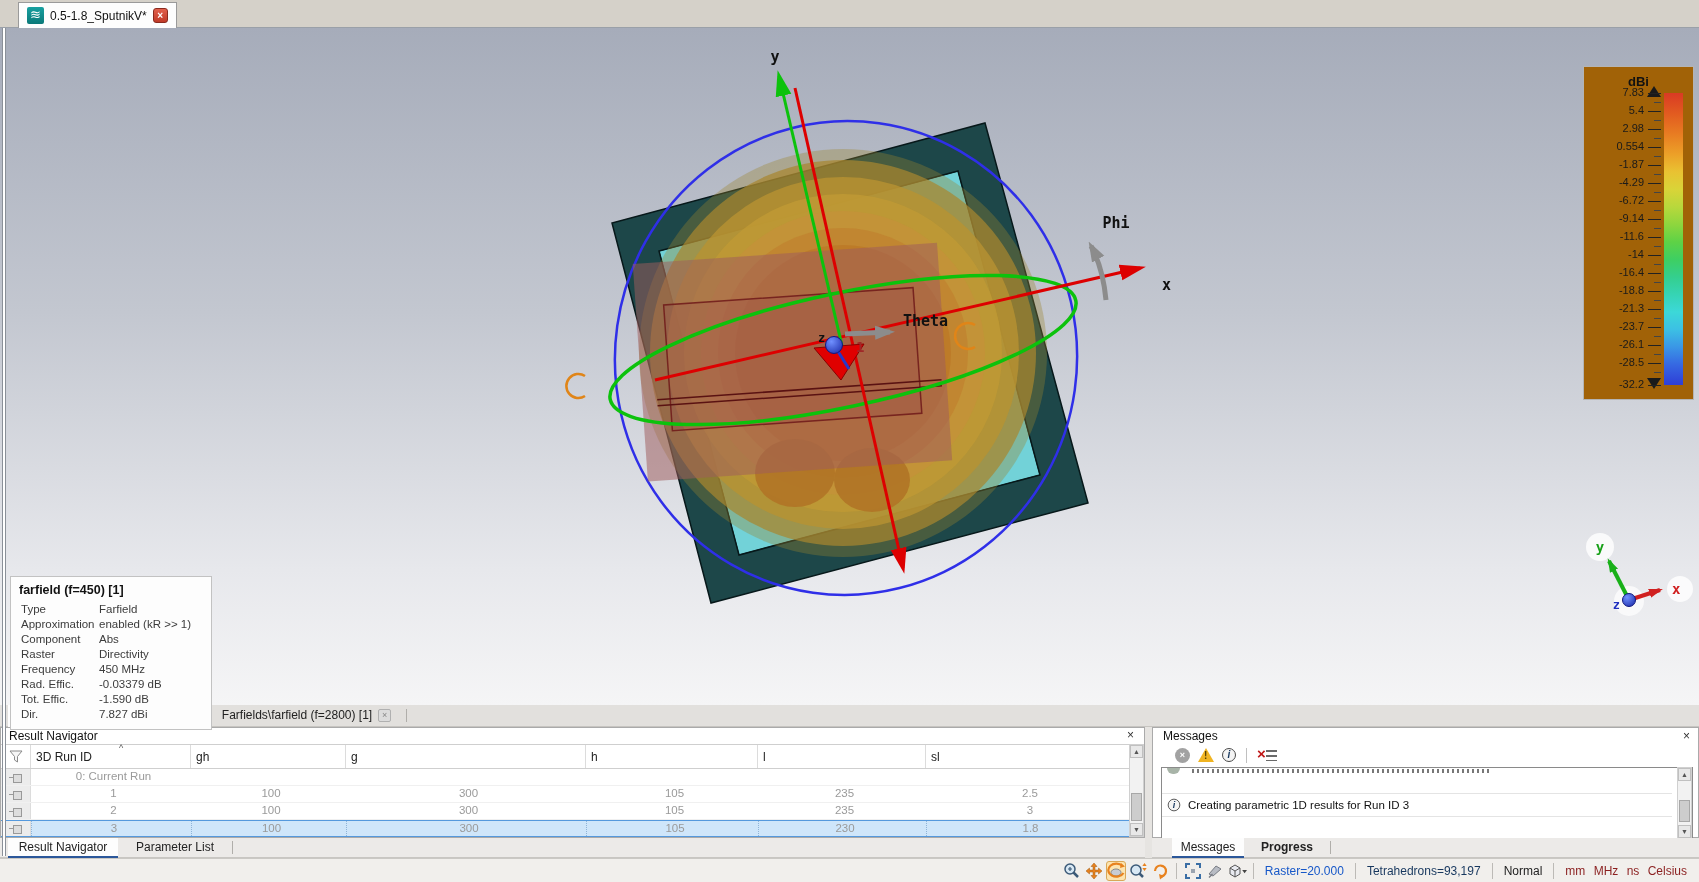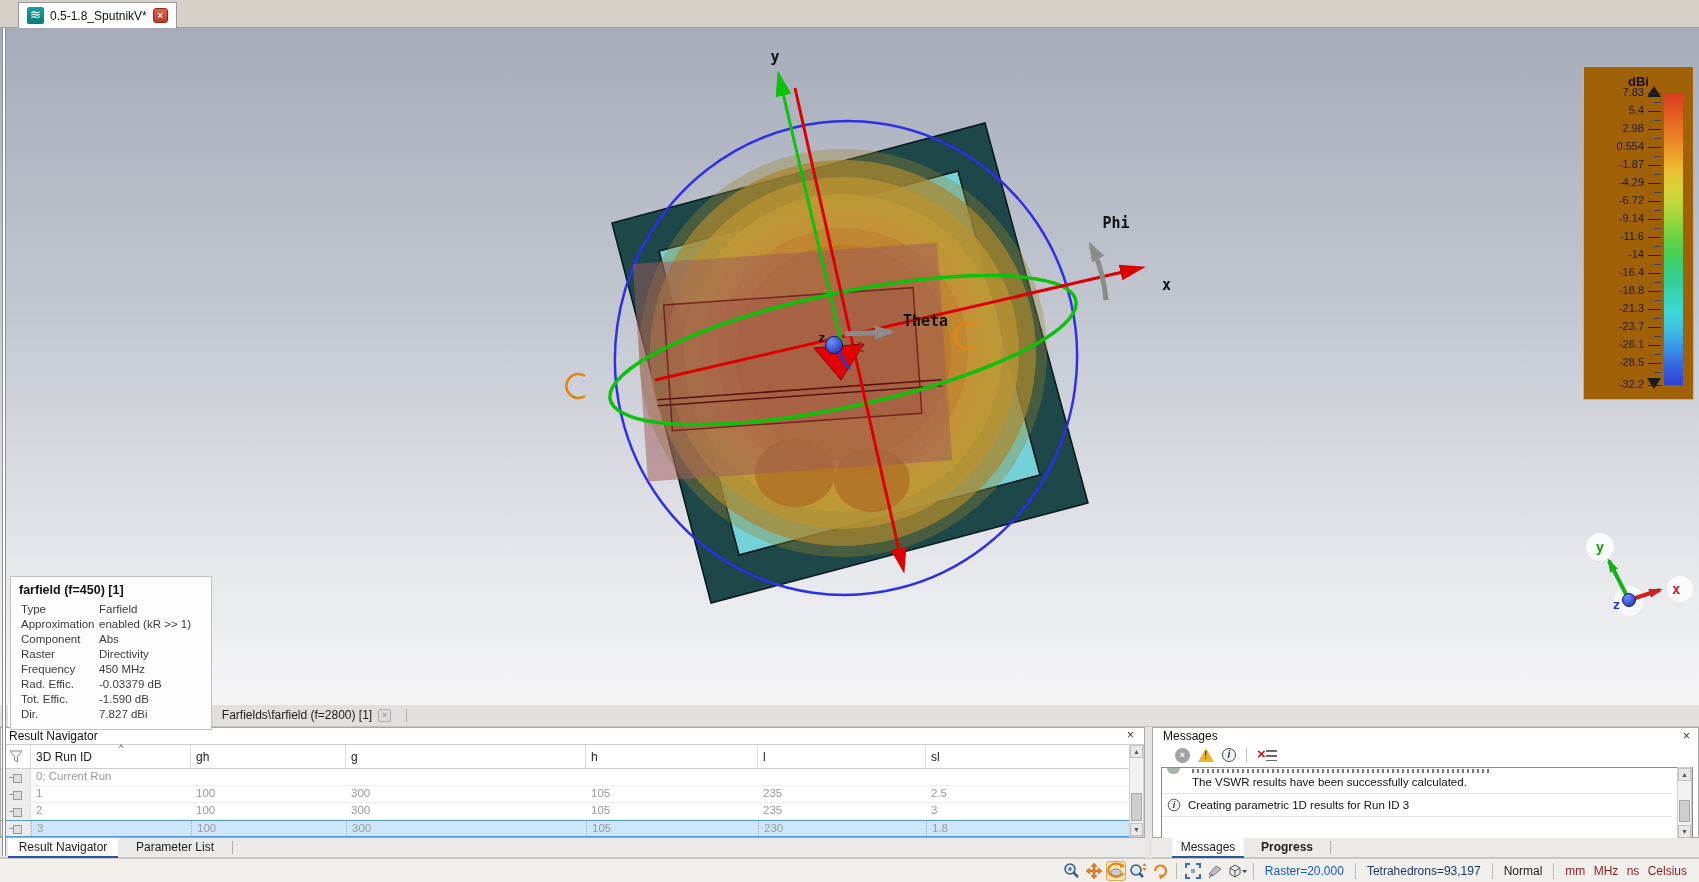--- a/index.html
+++ b/index.html
@@ -49,21 +49,21 @@
   .panel-close { position:absolute; right:6px; top:0px; font-size:12px; color:#333; cursor:default; }
   .rn-grid { display:grid; grid-template-columns:30px 160px 155px 240px 172px 168px auto; }
   .rn-head { position:absolute; left:0; top:16px; width:1128px; height:25px; border-top:1px solid #cfcfcf; border-bottom:1px solid #cfcfcf; font-size:12px; color:#222; }
   .rn-hc { border-right:1px solid #dcdcdc; padding:5px 0 0 5px; position:relative; }
   .rn-caret { position:absolute; left:88px; top:-2px; font-size:9px; color:#555; }
   .rn-gutter-h { display:flex; align-items:center; justify-content:center; border-right:1px solid #dcdcdc; }
   .rn-table-body { position:absolute; left:0; top:41px; width:1128px; }
   .rn-row { height:17px; font-size:11.5px; color:#9a9a9a; border-bottom:1px solid #f0f0f0; }
   .rn-row.sel { background:#cfe6fa; border-top:1px solid #5599dd; border-bottom:1px solid #5599dd; height:17px; }
   .rn-row.sel .rn-c { border-left:1px dotted #8fb4d8; }
-  .rn-c { padding:1px 0 0 5px; white-space:nowrap; overflow:hidden; }
+  .rn-c { padding:1px 0 0 5px; white-space:nowrap; overflow:hidden;text-align:center; }
   .rn-gut { display:flex; align-items:center; justify-content:center; background:#ececec; border-right:1px solid #dcdcdc; }
   .pin { position:relative; width:13px; height:7px; display:inline-block; }
   .pin::before { content:""; position:absolute; right:0; top:0; width:7px; height:7px; border:1px solid #999; background:#ddd; }
   .pin::after { content:""; position:absolute; left:0; top:3px; width:5px; height:1px; background:#999; }
 
   .vscroll { position:absolute; width:15px; background:#f2f2f2; border:1px solid #d0d0d0; }
   .vs-btn { position:absolute; left:0; width:13px; height:13px; background:#e8e8e8; border:1px solid #c0c0c0; font-size:7px; color:#555; text-align:center; line-height:12px; }
   .vs-thumb { position:absolute; left:1px; width:11px; background:#cdcdcd; border:1px solid #a8a8a8; }
 
   .rn-footer { position:absolute; left:0; top:838px; width:1145px; height:20px; background:#eceae8; border-bottom:1px solid #c8c6c2; font-size:12px; }
@@ -402,23 +402,20 @@
   <div class="msg-toolbar">
     <span class="ic-err">×</span>
     <span class="warn-tri"></span>
     <span class="ic-info">i</span>
     <span class="tb-sep"></span>
     <span class="ic-clear"></span>
   </div>
   <div class="msg-list">
     <div class="clip-ic"></div>
     <div class="clip-text"></div>
-    <div class="msg-row" style="top:6px;height:16px;padding-left:30px;">
-      <span>The VSWR results have been successfully calculated.</span>
-    </div>
     <div class="msg-sep" style="top:25px;"></div>
     <div class="msg-row" style="top:28px;height:18px;">
       <span class="ic-info" style="transform:scale(.9)">i</span>
       <span>Creating parametric 1D results for Run ID 3</span>
     </div>
     <div class="msg-sep" style="top:48px;"></div>
   </div>
   <div class="vscroll" style="left:524px; top:39px; height:72px;">
     <div class="vs-btn" style="top:0">▲</div>
     <div class="vs-thumb" style="top:32px; height:22px;"></div>

